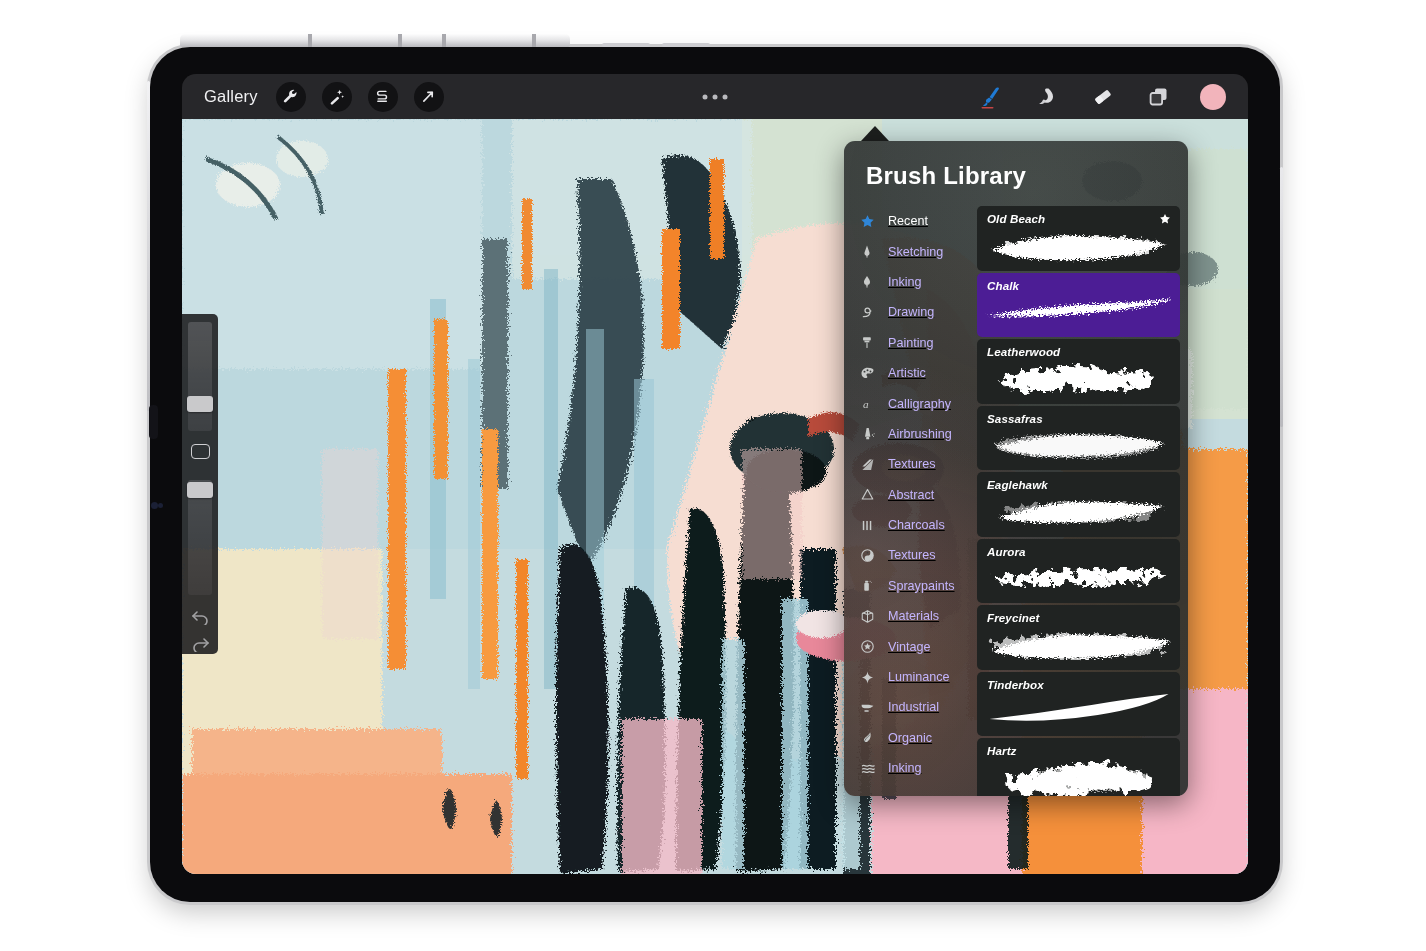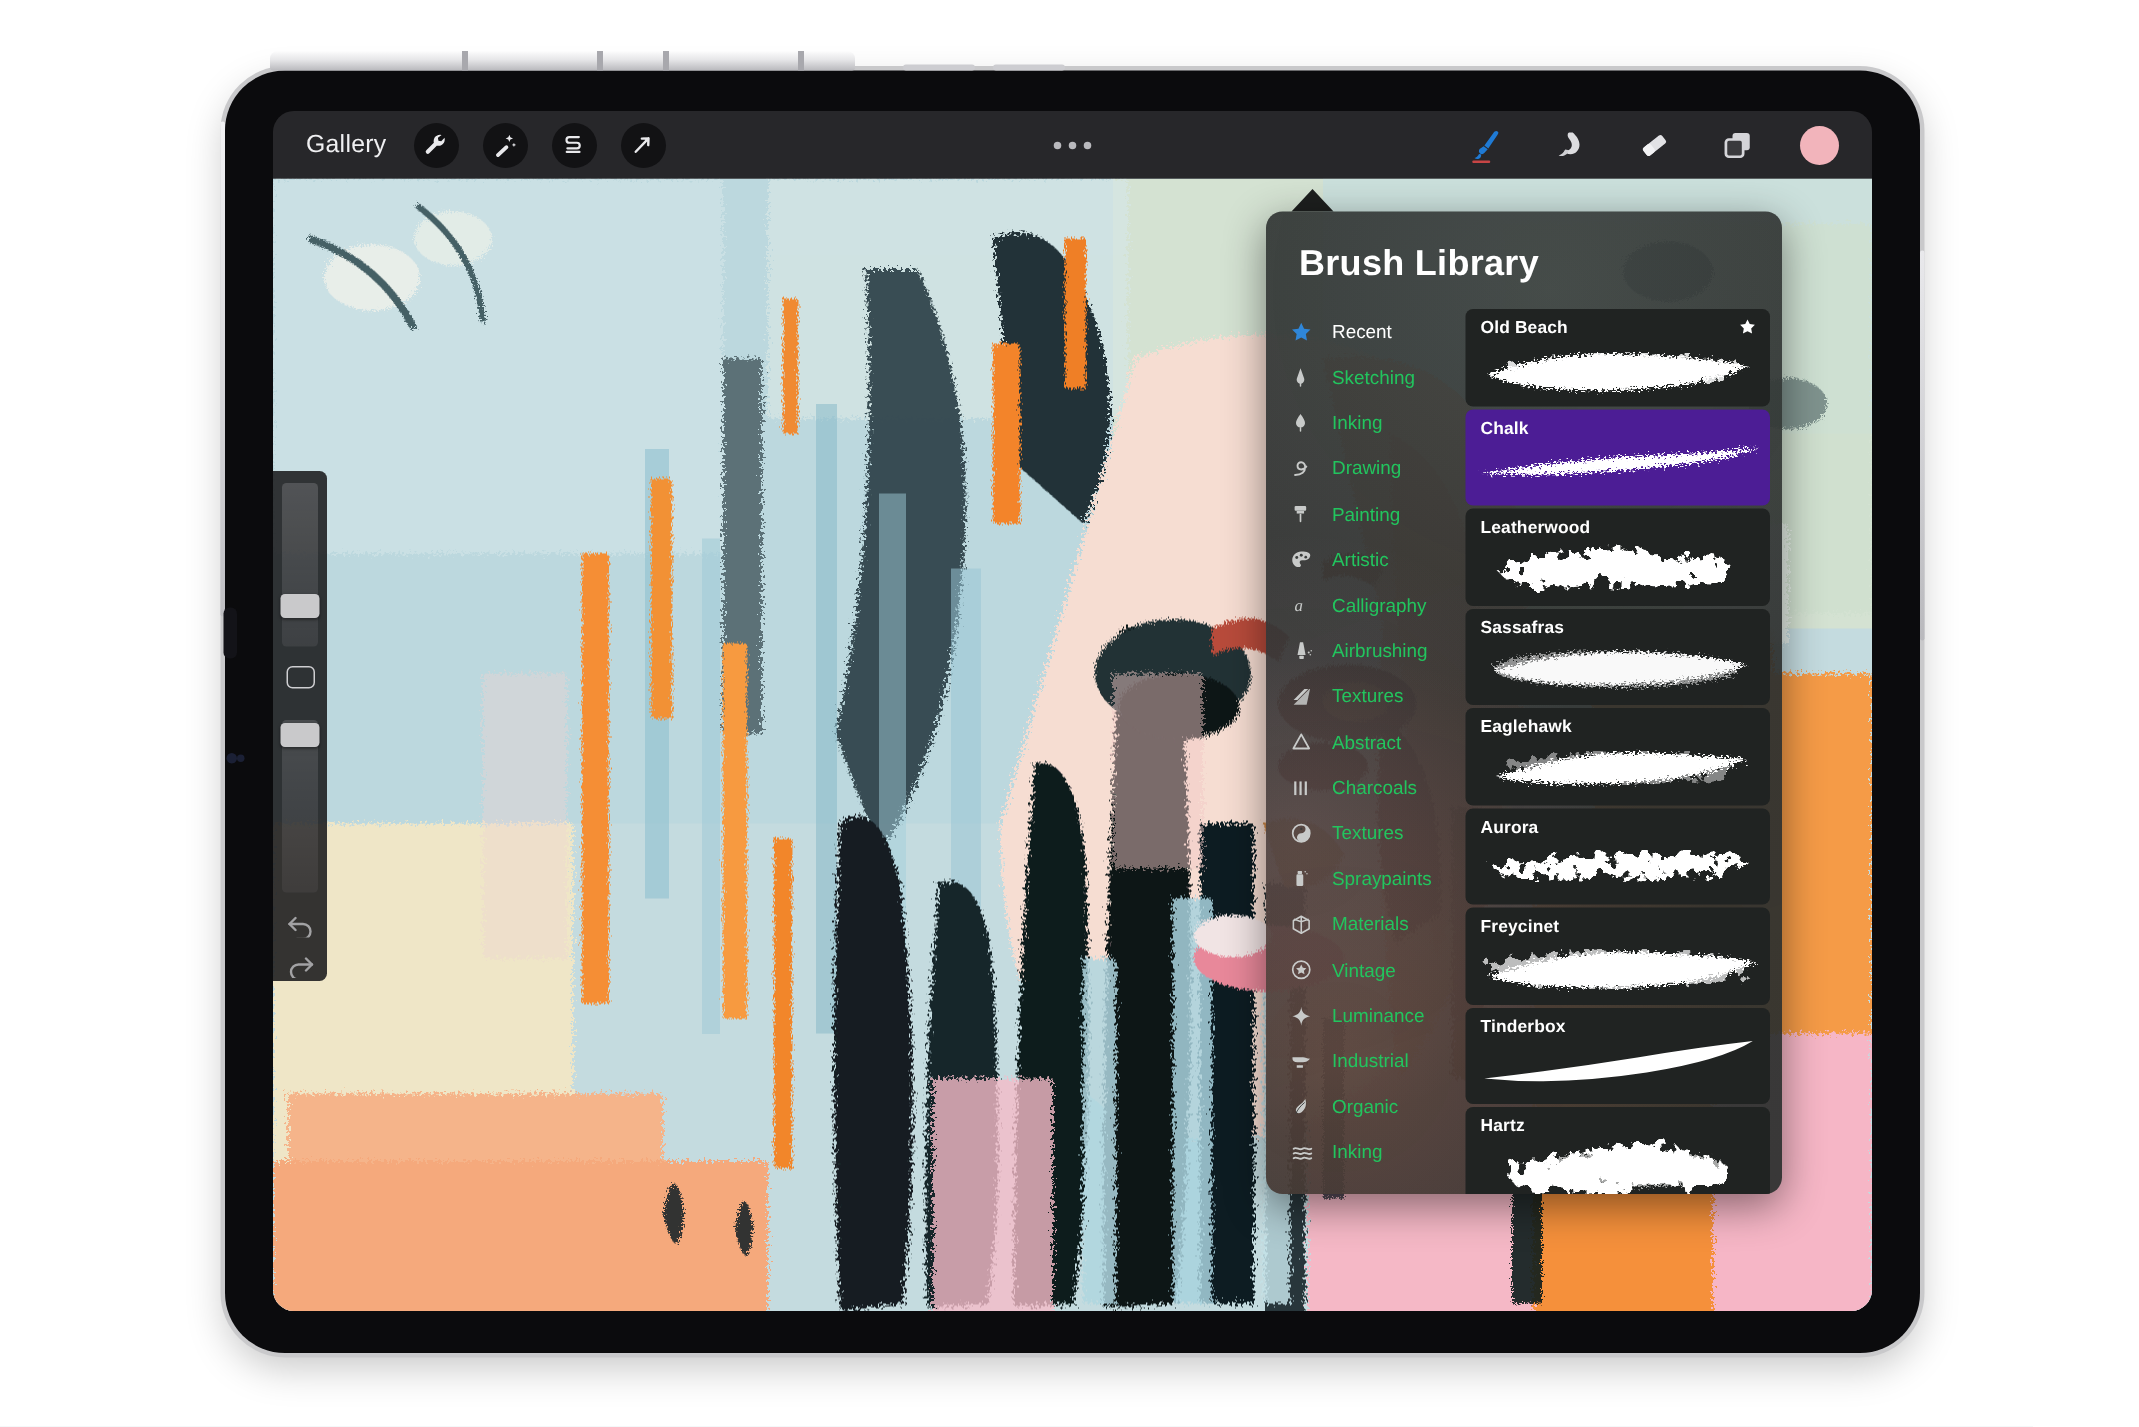--- a/index.html
+++ b/index.html
@@ -89,32 +89,32 @@
       linear-gradient(160deg, rgba(58,62,60,.25), rgba(40,43,42,.1));}
   #pointer{
     position:absolute;left:679px;top:52px;width:0;height:0;z-index:27;
     border-left:14px solid transparent;border-right:14px solid transparent;
     border-bottom:15px solid #1d1f1e;
   }
   #panel-title{position:relative;color:#fff;font-size:24px;font-weight:bold;
     padding:21px 0 0 22px;letter-spacing:.2px;}
 
   #panel-body{position:relative;display:flex;margin-top:16px;height:590px;}
-  #cat-col{width:133px;padding-left:6px;box-sizing:border-box;}
+  #cat-col{width:133px;padding-left:6px;box-sizing:border-box;text-decoration:underline;}
   .cat{display:flex;align-items:center;height:30.4px;padding-left:10px;box-sizing:border-box;}
   .cat .ci{width:24px;display:flex;align-items:center;justify-content:flex-start;flex:none;}
-  .cat .cl{color:#22c55e;font-size:12.6px;margin-left:4px;white-space:nowrap;}
+  .cat .cl{color:#c4b5fd;font-size:12.6px;margin-left:4px;white-space:nowrap;}
   .cat.active .cl{color:#fff;}
 
   #brush-col{width:211px;padding:0 8px 0 0;box-sizing:border-box;}
   .brush-item{position:relative;height:64.5px;background:#202322;border-radius:5px;
     margin-bottom:2px;overflow:hidden;}
   .brush-item.sel{background:#4c1d95;}
   .brush-name{position:absolute;left:10px;top:6px;color:#fff;font-size:11.6px;font-weight:bold;
-    letter-spacing:.1px;z-index:2;}
+    letter-spacing:.1px;z-index:2;font-style:italic;}
   .brush-star{position:absolute;right:9px;top:5px;z-index:2;}
   .brush-stroke{position:absolute;left:0;right:0;bottom:3px;height:44px;}
   .brush-stroke svg{width:100%;height:100%;display:block;}
 </style>
 </head>
 <body>
 
 <div id="stage">
 
   <div id="device">

